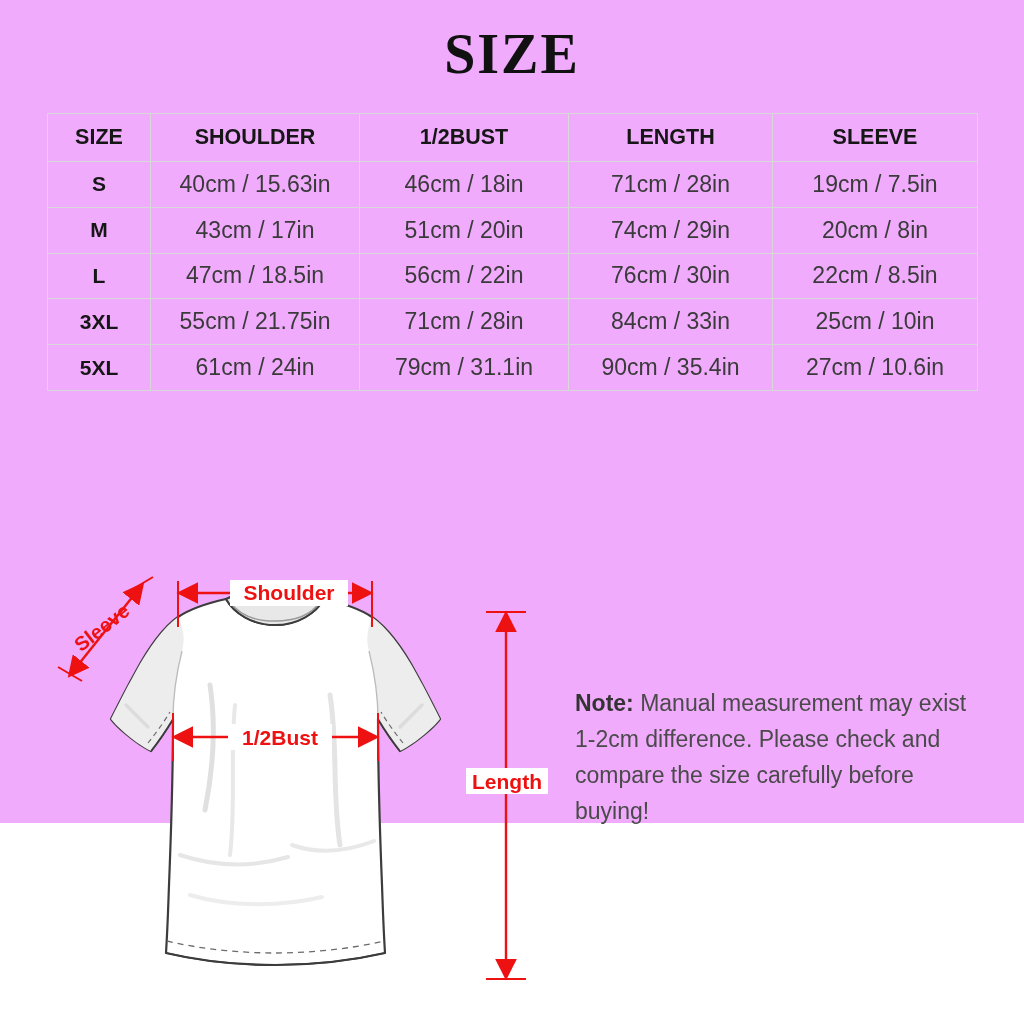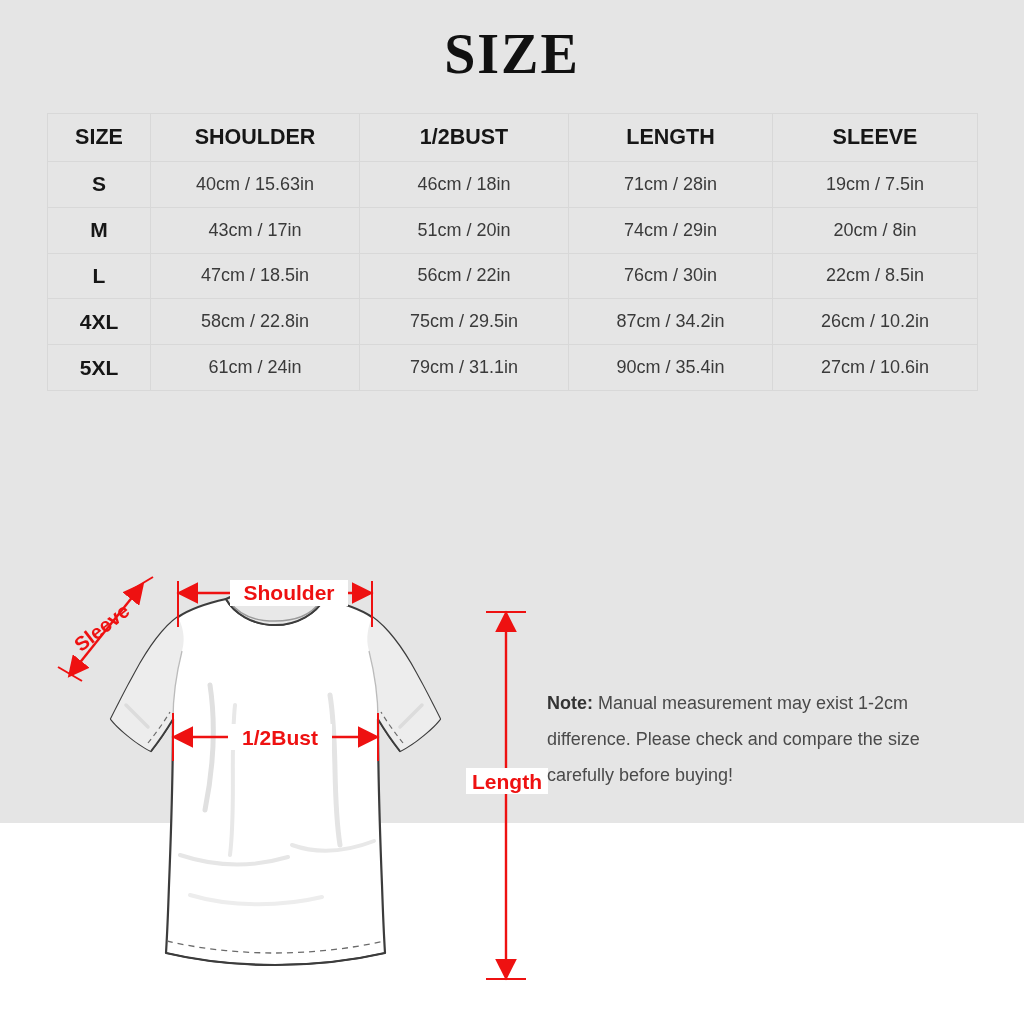--- a/index.html
+++ b/index.html
@@ -7,21 +7,21 @@
     margin: 0; padding: 0;
     width: 1024px; height: 1024px;
     background: #ffffff;
     font-family: "Liberation Sans", sans-serif;
     overflow: hidden;
   }
   #page {
     position: relative;
     width: 1024px;
     height: 823px;
-    background: #e5e5e5;
+    background: #f0abfc;
   }
 
   
   #title {
     position: absolute;
     top: 24px;
     left: 0;
     width: 1024px;
     text-align: center;
     font-family: "Liberation Serif", serif;
@@ -41,21 +41,21 @@
     border-collapse: collapse;
     table-layout: fixed;
   }
   #size-table td, #size-table th {
     border: 1px solid #d8d8d8;
     text-align: center;
     vertical-align: middle;
     padding: 0;
     height: 45.8px;
     color: #3a3a3a;
-    font-size: 18px;
+    font-size: 23px;
     font-weight: normal;
   }
   #size-table thead th {
     font-weight: bold;
     font-size: 21.5px;
     color: #161616;
     height: 48px;
   }
   #size-table tbody td.sizecol {
     font-weight: bold;
@@ -75,24 +75,24 @@
     left: 30px;
     top: 555px;
     width: 520px;
     height: 460px;
   }
   #diagram svg { display: block; }
 
   
   #note {
     position: absolute;
-    left: 547px;
+    left: 575px;
     top: 685px;
     width: 412px;
-    font-size: 18px;
+    font-size: 23px;
     line-height: 36px;
     color: #4a4a4a;
   }
   #note .note-label {
     font-weight: bold;
     color: #333333;
   }
 </style>
 </head>
 <body>
@@ -134,25 +134,25 @@
         <td>20cm / 8in</td>
       </tr>
       <tr>
         <td class="sizecol">L</td>
         <td>47cm / 18.5in</td>
         <td>56cm / 22in</td>
         <td>76cm / 30in</td>
         <td>22cm / 8.5in</td>
       </tr>
       <tr>
-        <td class="sizecol">4XL</td>
-        <td>58cm / 22.8in</td>
-        <td>75cm / 29.5in</td>
-        <td>87cm / 34.2in</td>
-        <td>26cm / 10.2in</td>
+        <td class="sizecol">3XL</td>
+        <td>55cm / 21.75in</td>
+        <td>71cm / 28in</td>
+        <td>84cm / 33in</td>
+        <td>25cm / 10in</td>
       </tr>
       <tr>
         <td class="sizecol">5XL</td>
         <td>61cm / 24in</td>
         <td>79cm / 31.1in</td>
         <td>90cm / 35.4in</td>
         <td>27cm / 10.6in</td>
       </tr>
     </tbody>
   </table>

